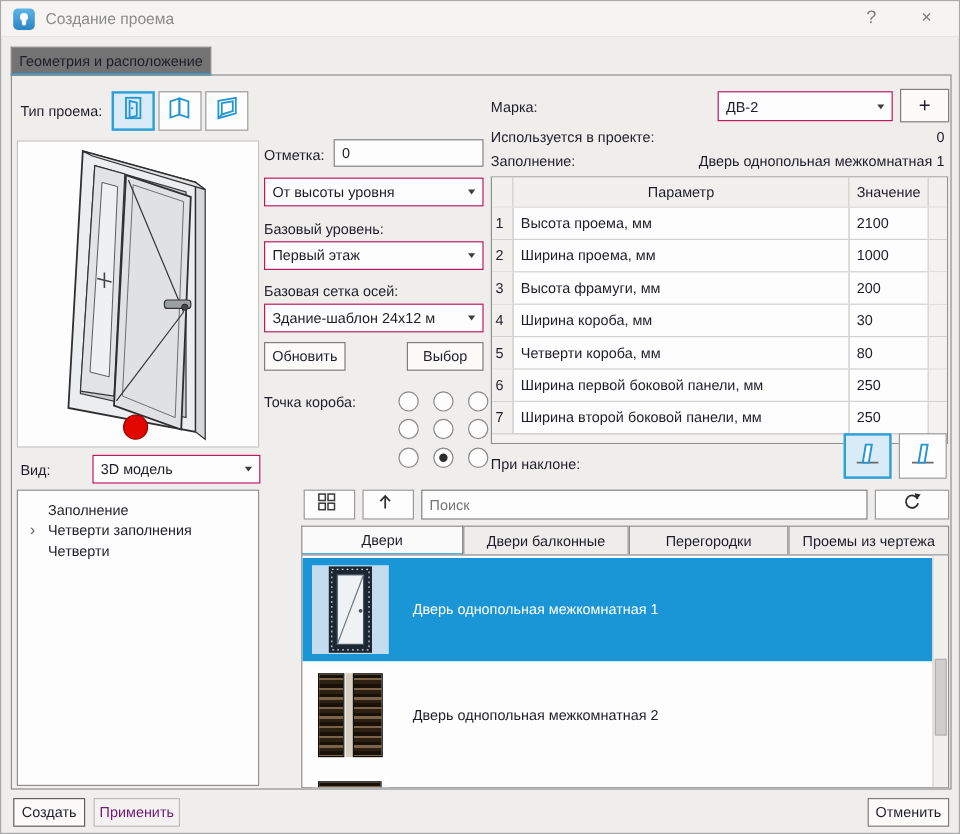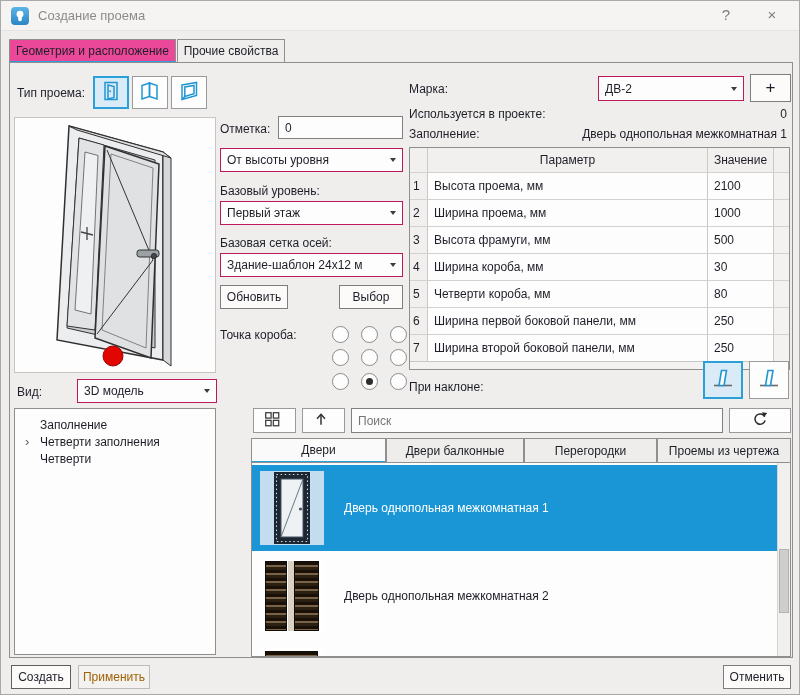--- a/index.html
+++ b/index.html
@@ -12,21 +12,21 @@
   .titlebar { position:absolute; left:0; top:0; width:100%; height:30px; background:#f5f4f2; border-bottom:1px solid #e6e5e3; }
   .app-icon { position:absolute; left:10px; top:6px; width:18px; height:18px; border-radius:4px;
               background:linear-gradient(#5cb5e6,#2a85c2); }
   .app-icon svg { position:absolute; inset:0; }
   .win-title { position:absolute; left:37px; top:7px; font-size:13px; color:#8b8b8b; }
   .win-btn { position:absolute; top:5px; width:26px; height:20px; text-align:center; font-size:15px; color:#7c7c7c; cursor:default; }
 
   
   .tab { position:absolute; top:38px; height:24px; display:flex; align-items:center; justify-content:center;
          font-size:12px; color:#1e1e28; background:#efeeec; border:1px solid #8f8f8f; }
-  .tab.active { border-bottom:2px solid #2b9fd8; background:#ec4899; }
+  .tab.active { border-bottom:2px solid #2b9fd8; background:#737373; }
 
   
   .content-box { position:absolute; left:8px; top:61px; width:784px; height:596px; border:1px solid #8f8f8f; }
 
   
   .iconbtn { position:absolute; background:#fdfdfd; border:1px solid #9a9a9a; display:flex; align-items:center; justify-content:center; }
   .iconbtn.sel { border:2px solid #2b9fd8; background:#d9ebf6; }
 
   
   .whitebox { position:absolute; background:#fdfdfd; border:1px solid #a9a8a6; }
@@ -35,21 +35,21 @@
 
   
   .dd { position:absolute; background:#fdfdfd; border:1px solid #be185d; font-size:12px; color:#1e1e28;
         display:flex; align-items:center; padding:0 18px 0 6px; white-space:nowrap; overflow:hidden; }
   .dd .caret { position:absolute; right:6px; top:50%; margin-top:-2px; width:0; height:0;
                border-left:3.5px solid transparent; border-right:3.5px solid transparent; border-top:4px solid #3c3c3c; }
   .txt { position:absolute; background:#fdfdfd; border:1px solid #808080; font-size:12px; color:#1e1e28;
          padding:0 6px; font-family:"Liberation Sans",sans-serif; }
   .btn { position:absolute; background:#fcfbfa; border:1px solid #7d7d7d; font-size:12px; color:#1e1e28;
          display:flex; align-items:center; justify-content:center; cursor:default; }
-  .btn.disabled { color:#a16207; border-color:#bdbcba; background:#f3f2f0; }
+  .btn.disabled { color:#701a75; border-color:#bdbcba; background:#f3f2f0; }
 
   
   .radio { position:absolute; width:17px; height:17px; border:1px solid #8a8a8a; border-radius:50%; background:#fdfdfd; }
   .radio.sel::after { content:''; position:absolute; left:4px; top:4px; width:7px; height:7px; border-radius:50%; background:#2d2d2d; }
 
   
   .ptable { position:absolute; left:408px; top:146px; width:381px; border:1px solid #8f8f8f; background:#fdfdfd;
             font-size:12px; color:#1e1e28; }
   .trow { display:flex; height:27px; border-top:1px solid #d2d1cf; }
   .trow.head { height:24px; border-top:none; background:#f1f0ee; }
@@ -93,21 +93,20 @@
           <circle cx="9" cy="7.2" r="3.4" fill="#fff"></circle>
           <rect x="7.2" y="9" width="3.6" height="5.2" rx="1.6" fill="#fff"></rect>
         </svg>
     </span>
     <span class="win-title">Создание проема</span>
     <span class="win-btn" style="right:60px;">?</span>
     <span class="win-btn" style="right:14px;">×</span>
   </div>
 
   <div class="tab active" style="left:8px; width:167px;">Геометрия и расположение</div>
-  <div class="tab" style="left:176px; width:108px;">Прочие свойства</div>
 
   <div class="content-box"></div>
 
   <div class="lbl" style="left:16px; top:85px;">Тип проема:</div>
   <div class="iconbtn sel" style="left:92px; top:75px; width:36px; height:33px;">
     <span>
       <svg width="22" height="22" viewBox="0 0 22 22" fill="none" stroke="#2196d3" stroke-width="1.5">
         <rect x="5" y="2.5" width="12" height="17"></rect>
         <polygon points="8,5 14,6.5 14,17.5 8,19"></polygon>
         <line x1="9.3" y1="11" x2="11" y2="11.4"></line>
@@ -230,21 +229,21 @@
     </div>
     <div class="trow">
       <div class="tc c-num">2</div>
       <div class="tc c-param">Ширина проема, мм</div>
       <div class="tc c-val">1000</div>
       <div class="tc c-gut"></div>
     </div>
     <div class="trow">
       <div class="tc c-num">3</div>
       <div class="tc c-param">Высота фрамуги, мм</div>
-      <div class="tc c-val">500</div>
+      <div class="tc c-val">200</div>
       <div class="tc c-gut"></div>
     </div>
     <div class="trow">
       <div class="tc c-num">4</div>
       <div class="tc c-param">Ширина короба, мм</div>
       <div class="tc c-val">30</div>
       <div class="tc c-gut"></div>
     </div>
     <div class="trow">
       <div class="tc c-num">5</div>

